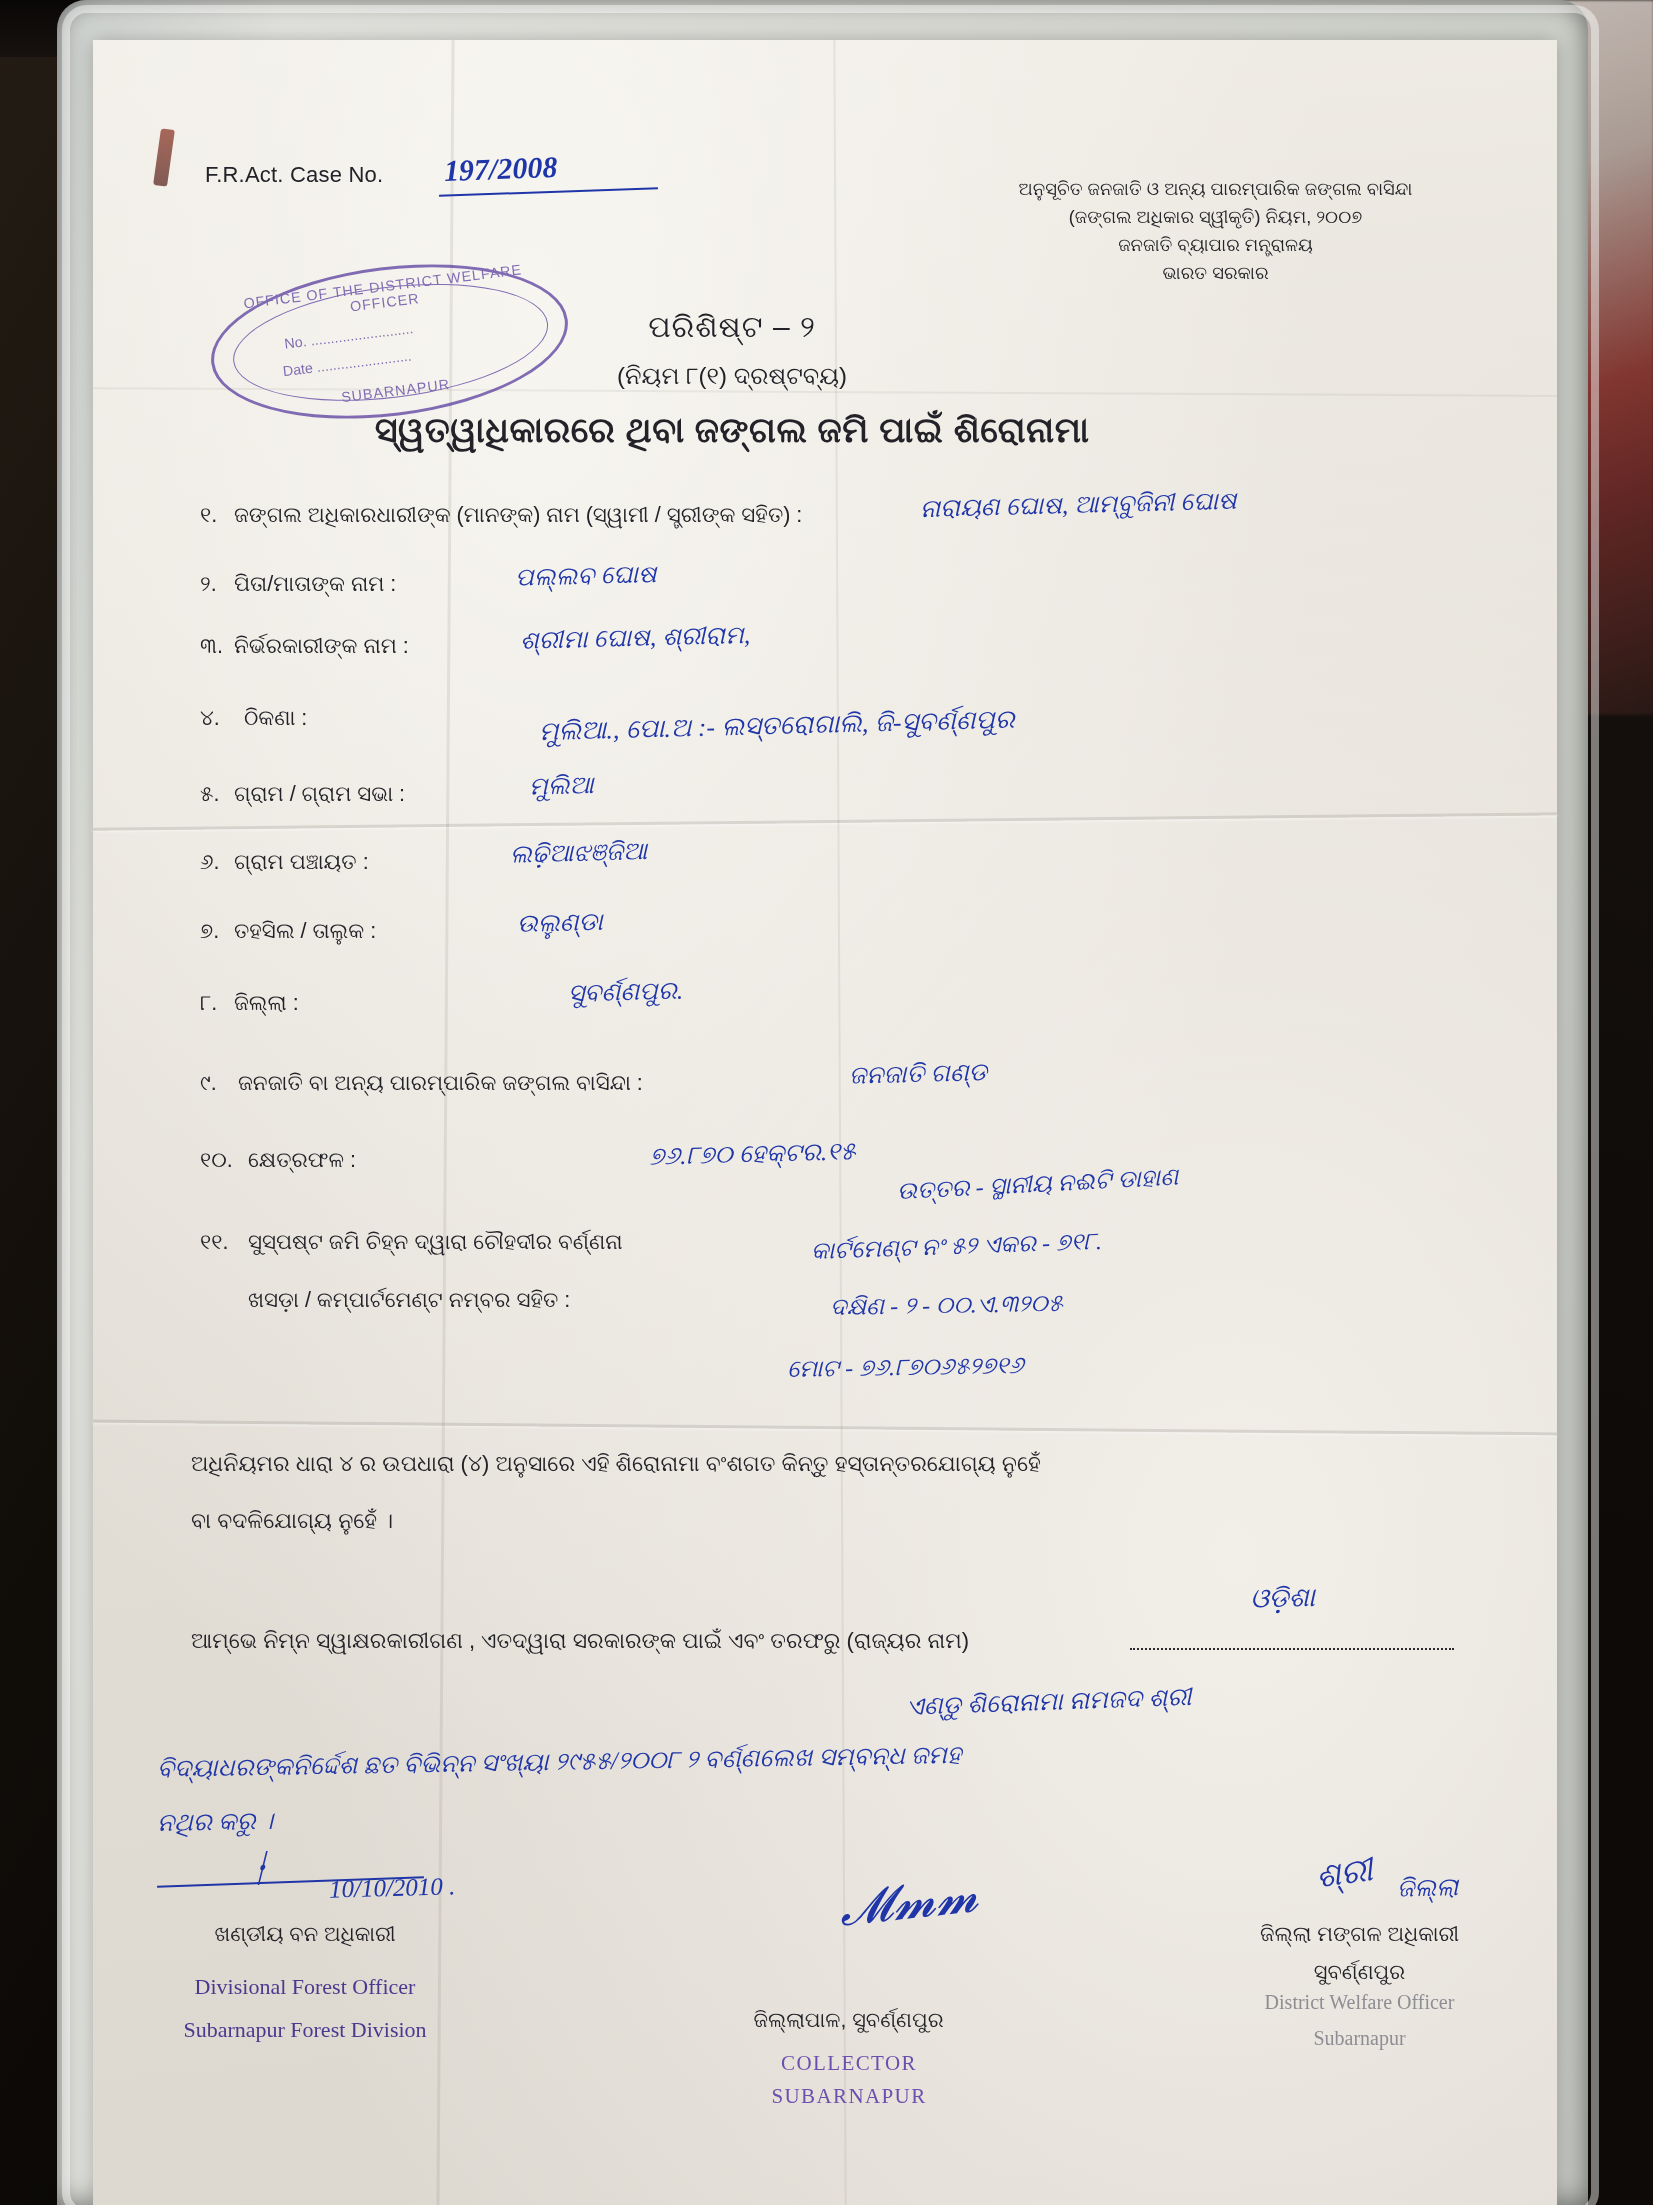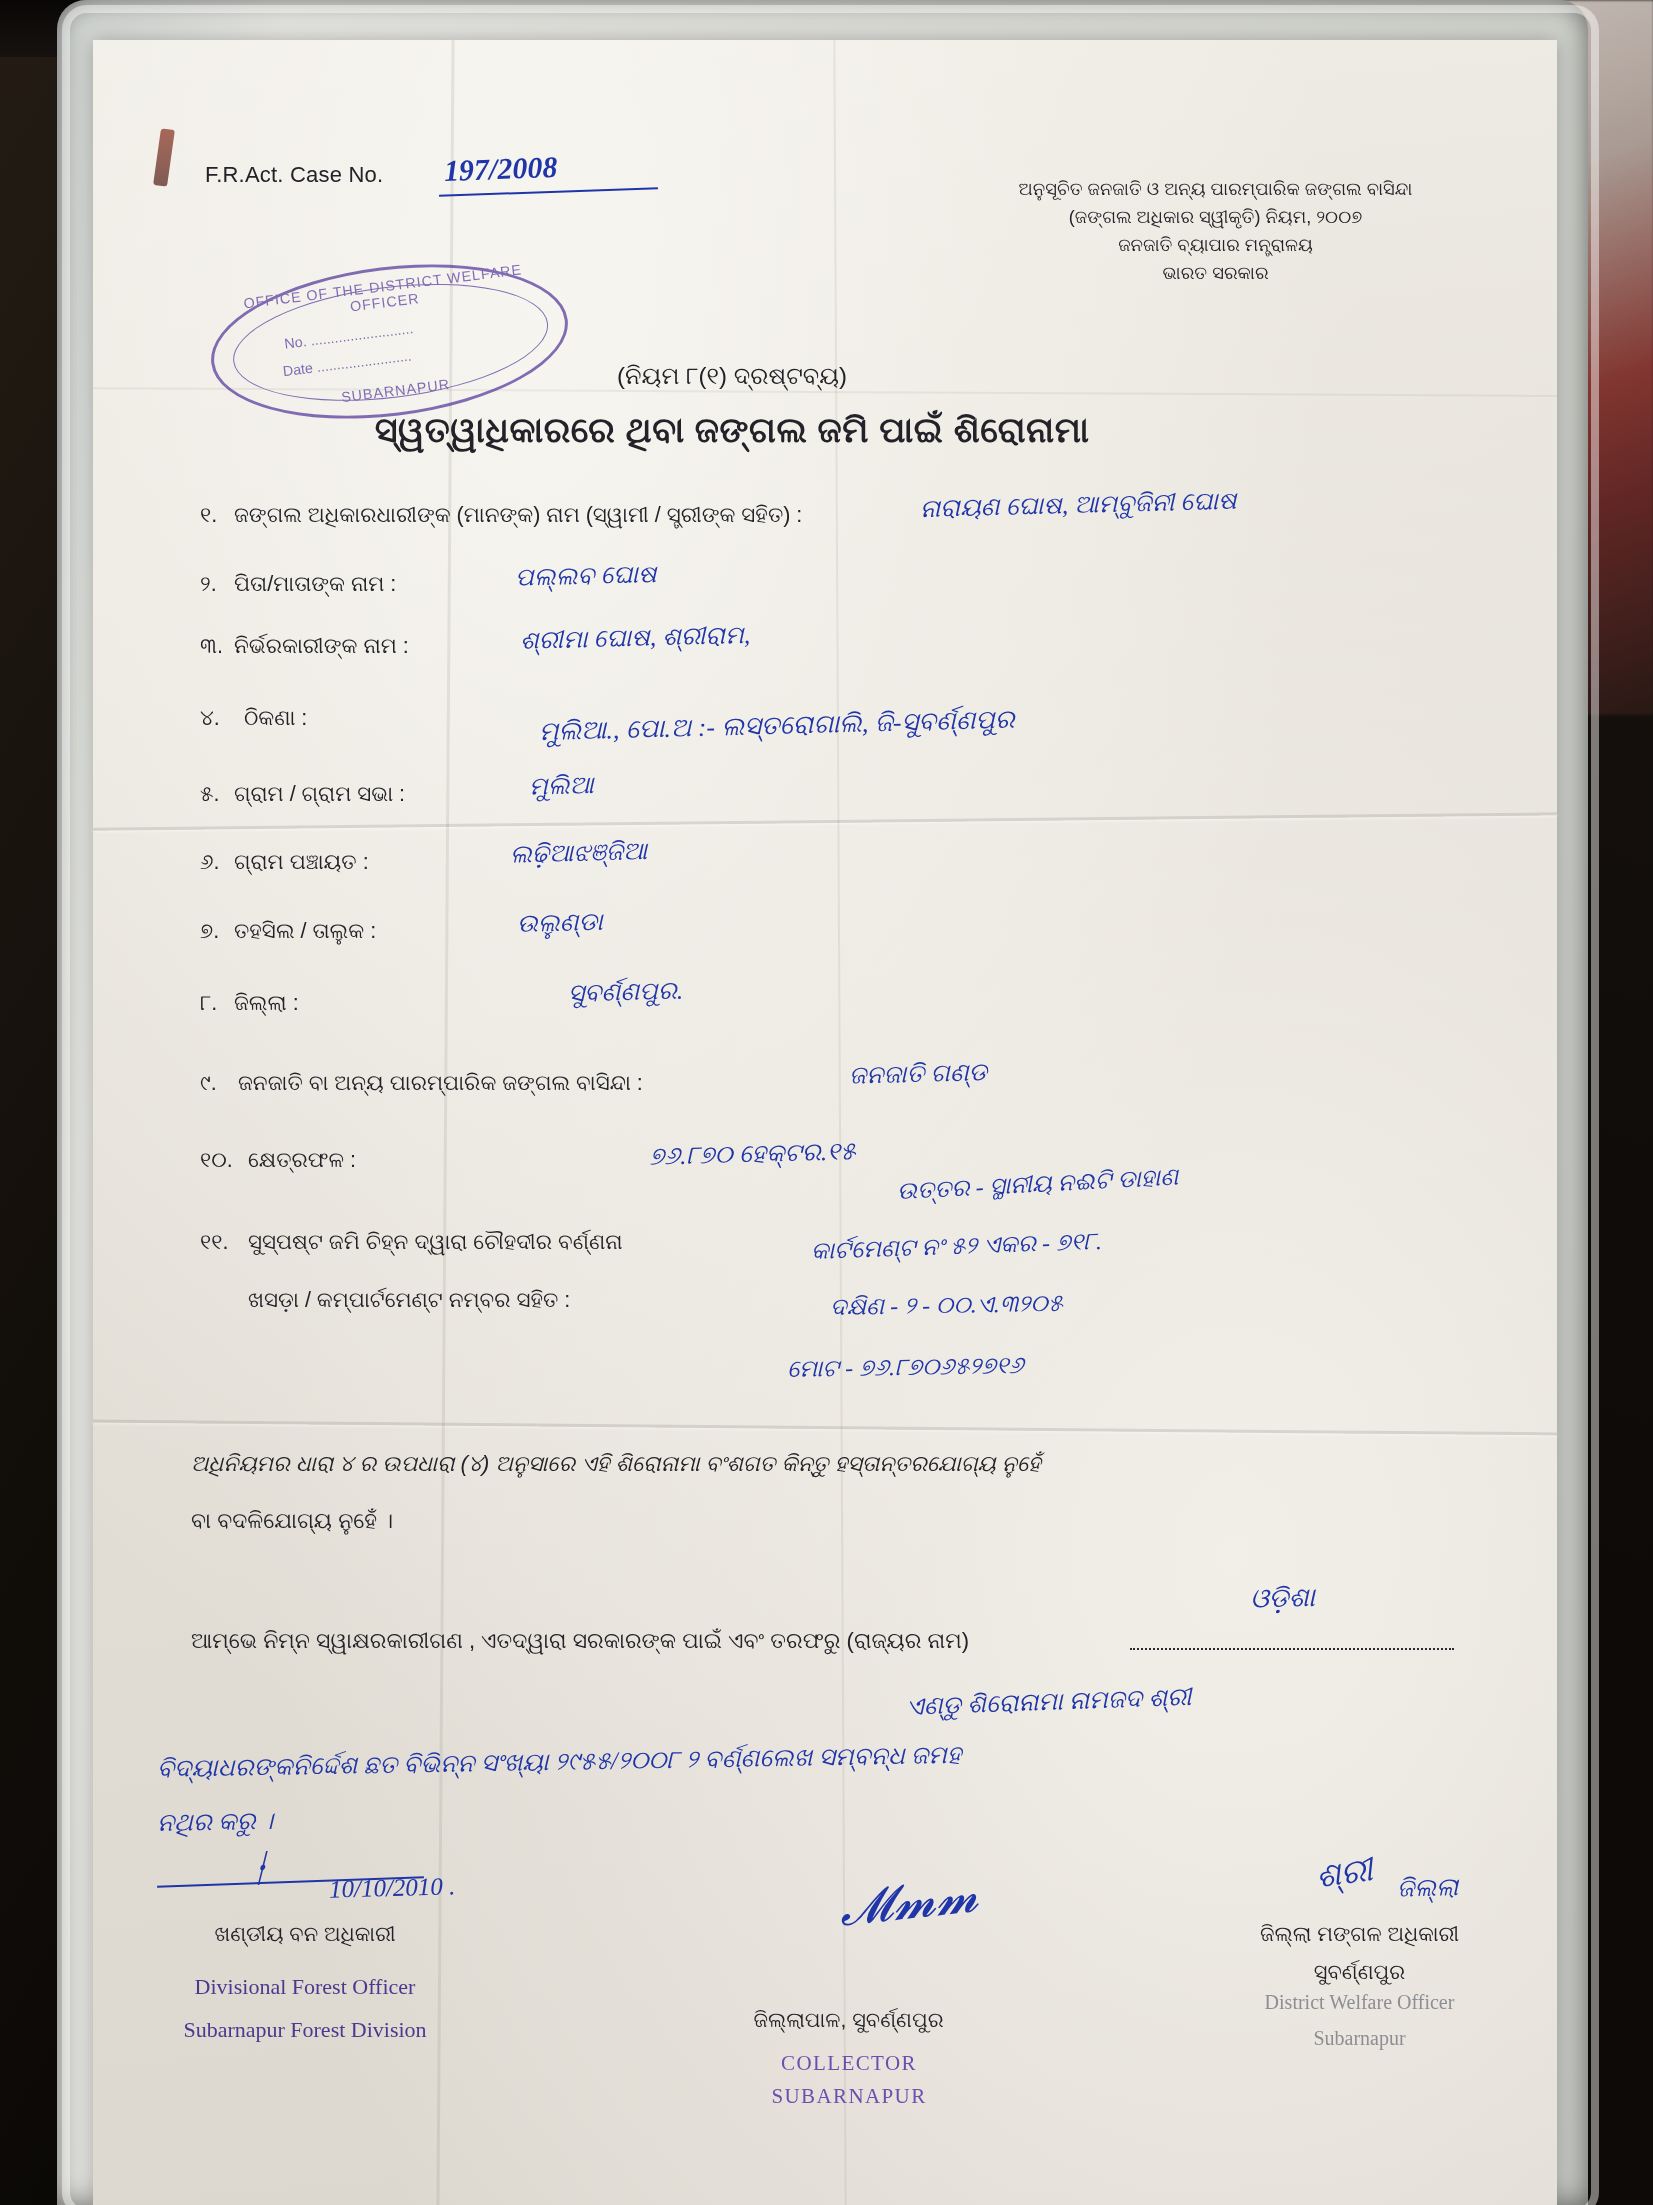--- a/index.html
+++ b/index.html
@@ -134,20 +134,21 @@
   </div>
 
   <div class="stamp">
     <div class="stamp-inner"></div>
     <div class="stamp-top stamp-dots">OFFICE OF THE DISTRICT WELFARE OFFICER</div>
     <div class="stamp-bot stamp-dots">SUBARNAPUR</div>
     <div class="stamp-l1">No. ..........................</div>
     <div class="stamp-l2">Date ........................</div>
   </div>
 
+  <div class="print od" id="title-ann">ପରିଶିଷ୍ଟ – ୨</div>
   <div class="print od" id="title-rule">(ନିୟମ ୮(୧) ଦ୍ରଷ୍ଟବ୍ୟ)</div>
   <div class="print od" id="title-main">ସ୍ୱତ୍ୱାଧିକାରରେ ଥିବା ଜଙ୍ଗଲ ଜମି ପାଇଁ ଶିରୋନାମା</div>
 
   <div class="flabel" style="left:200px;top:503px;">୧.</div>
   <div class="flabel" style="left:234px;top:503px;">ଜଙ୍ଗଲ ଅଧିକାରଧାରୀଙ୍କ (ମାନଙ୍କ) ନାମ (ସ୍ୱାମୀ / ସ୍ତ୍ରୀଙ୍କ ସହିତ) :</div>
   <div class="fval" style="left:920px;top:491px;">ନାରାୟଣ ଘୋଷ, ଆମ୍ବୁଜିନୀ ଘୋଷ</div>
 
   <div class="flabel" style="left:200px;top:572px;">୨.</div>
   <div class="flabel" style="left:234px;top:572px;">ପିତା/ମାତାଙ୍କ ନାମ :</div>
   <div class="fval" style="left:515px;top:562px;">ପଲ୍ଲବ ଘୋଷ</div>
@@ -186,21 +187,21 @@
 
   <div class="flabel" style="left:200px;top:1230px;">୧୧.</div>
   <div class="flabel" style="left:248px;top:1230px;">ସୁସ୍ପଷ୍ଟ ଜମି ଚିହ୍ନ ଦ୍ୱାରା ଚୌହଦୀର ବର୍ଣ୍ଣନା</div>
   <div class="flabel" style="left:248px;top:1288px;">ଖସଡ଼ା / କମ୍ପାର୍ଟମେଣ୍ଟ ନମ୍ବର ସହିତ :</div>
 
   <div class="fval" style="left:897px;top:1171px;font-size:24px;transform:rotate(-3deg);">ଉତ୍ତର - ସ୍ଥାନୀୟ ନଈଟି ଡାହାଣ</div>
   <div class="fval" style="left:811px;top:1233px;font-size:24px;transform:rotate(-2deg);">କାର୍ଟମେଣ୍ଟ ନଂ ୫୨ ଏକର - ୭୧୮.</div>
   <div class="fval" style="left:830px;top:1292px;font-size:24px;transform:rotate(-1deg);">ଦକ୍ଷିଣ - ୨ - ୦୦.ଏ.୩୨୦୫</div>
   <div class="fval" style="left:787px;top:1354px;font-size:24px;transform:rotate(-1deg);">ମୋଟ - ୭୬.୮୭୦୬୫୨୭୧୬</div>
 
-  <div class="para" style="top:1445px;font-style:italic;">ଅଧିନିୟମର ଧାରା ୪ ର ଉପଧାରା (୪) ଅନୁସାରେ ଏହି ଶିରୋନାମା ବଂଶଗତ କିନ୍ତୁ ହସ୍ତାନ୍ତରଯୋଗ୍ୟ ନୁହେଁ</div>
+  <div class="para" style="top:1445px;">ଅଧିନିୟମର ଧାରା ୪ ର ଉପଧାରା (୪) ଅନୁସାରେ ଏହି ଶିରୋନାମା ବଂଶଗତ କିନ୍ତୁ ହସ୍ତାନ୍ତରଯୋଗ୍ୟ ନୁହେଁ</div>
   <div class="para" style="top:1502px;">ବା ବଦଳିଯୋଗ୍ୟ ନୁହେଁ ।</div>
 
   <div class="para" style="top:1622px;width:1097px;">ଆମ୍ଭେ ନିମ୍ନ ସ୍ୱାକ୍ଷରକାରୀଗଣ , ଏତଦ୍ୱାରା ସରକାରଙ୍କ ପାଇଁ ଏବଂ ତରଫରୁ (ରାଜ୍ୟର ନାମ)</div>
   <div class="dotted" style="left:1130px;top:1648px;width:324px;"></div>
   <div class="fval" style="left:1250px;top:1583px;font-size:27px;">ଓଡ଼ିଶା</div>
 
 
   <div class="fval" style="left:906px;top:1688px;font-size:25px;transform:rotate(-2deg);">ଏଣ୍ଡୁ ଶିରୋନାମା ନାମଜଦ ଶ୍ରୀ</div>
   <div class="fval" style="left:157px;top:1748px;font-size:25px;transform:rotate(-1deg);">ବିଦ୍ୟାଧରଙ୍କନିର୍ଦ୍ଦେଶ ଛତ ବିଭିନ୍ନ ସଂଖ୍ୟା ୨୯୫୫/୨୦୦୮ ୨ ବର୍ଣ୍ଣଲେଖ ସମ୍ବନ୍ଧ ଜମହ</div>
   <div class="fval" style="left:157px;top:1808px;font-size:25px;transform:rotate(-1deg);">ନଥିର କରୁ ।</div>

